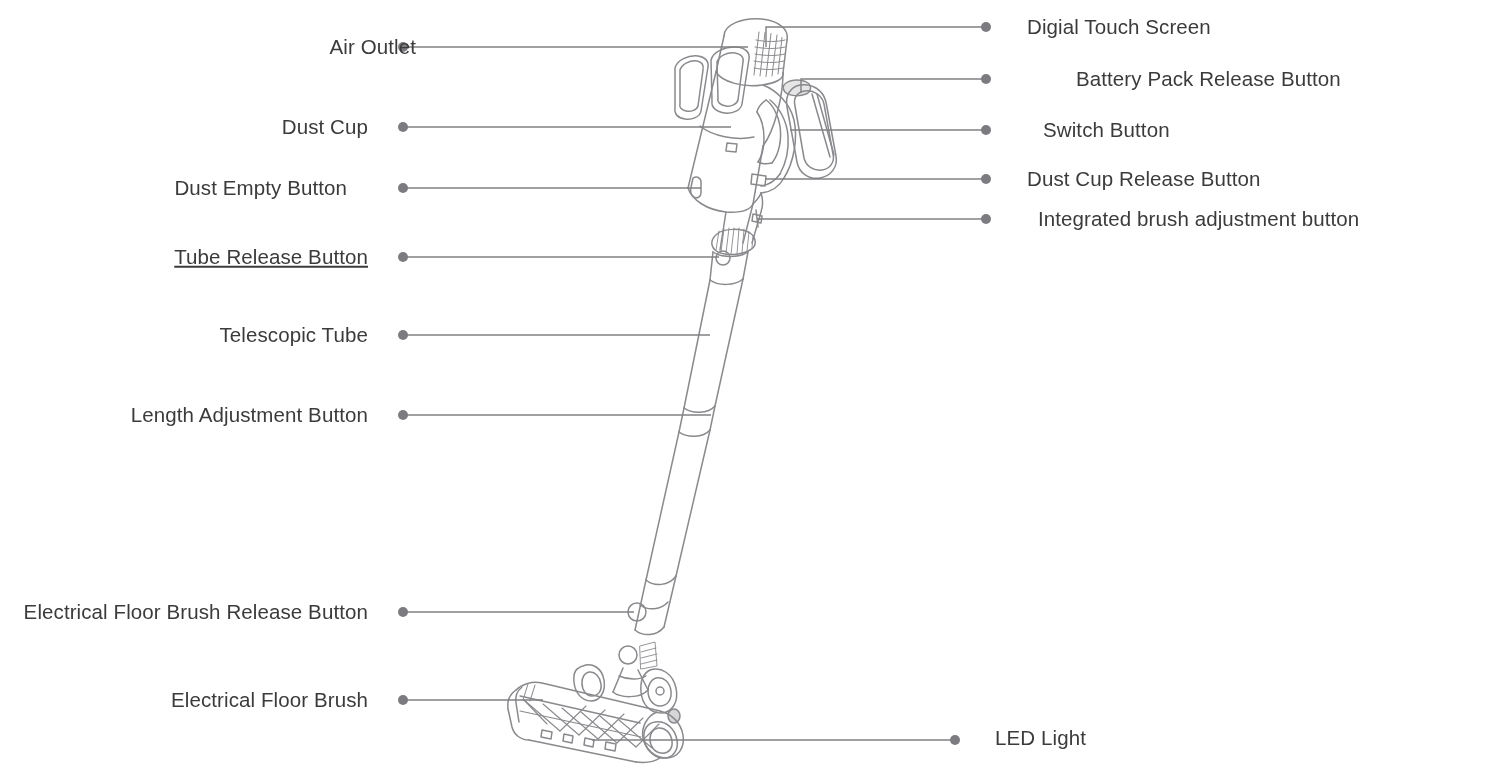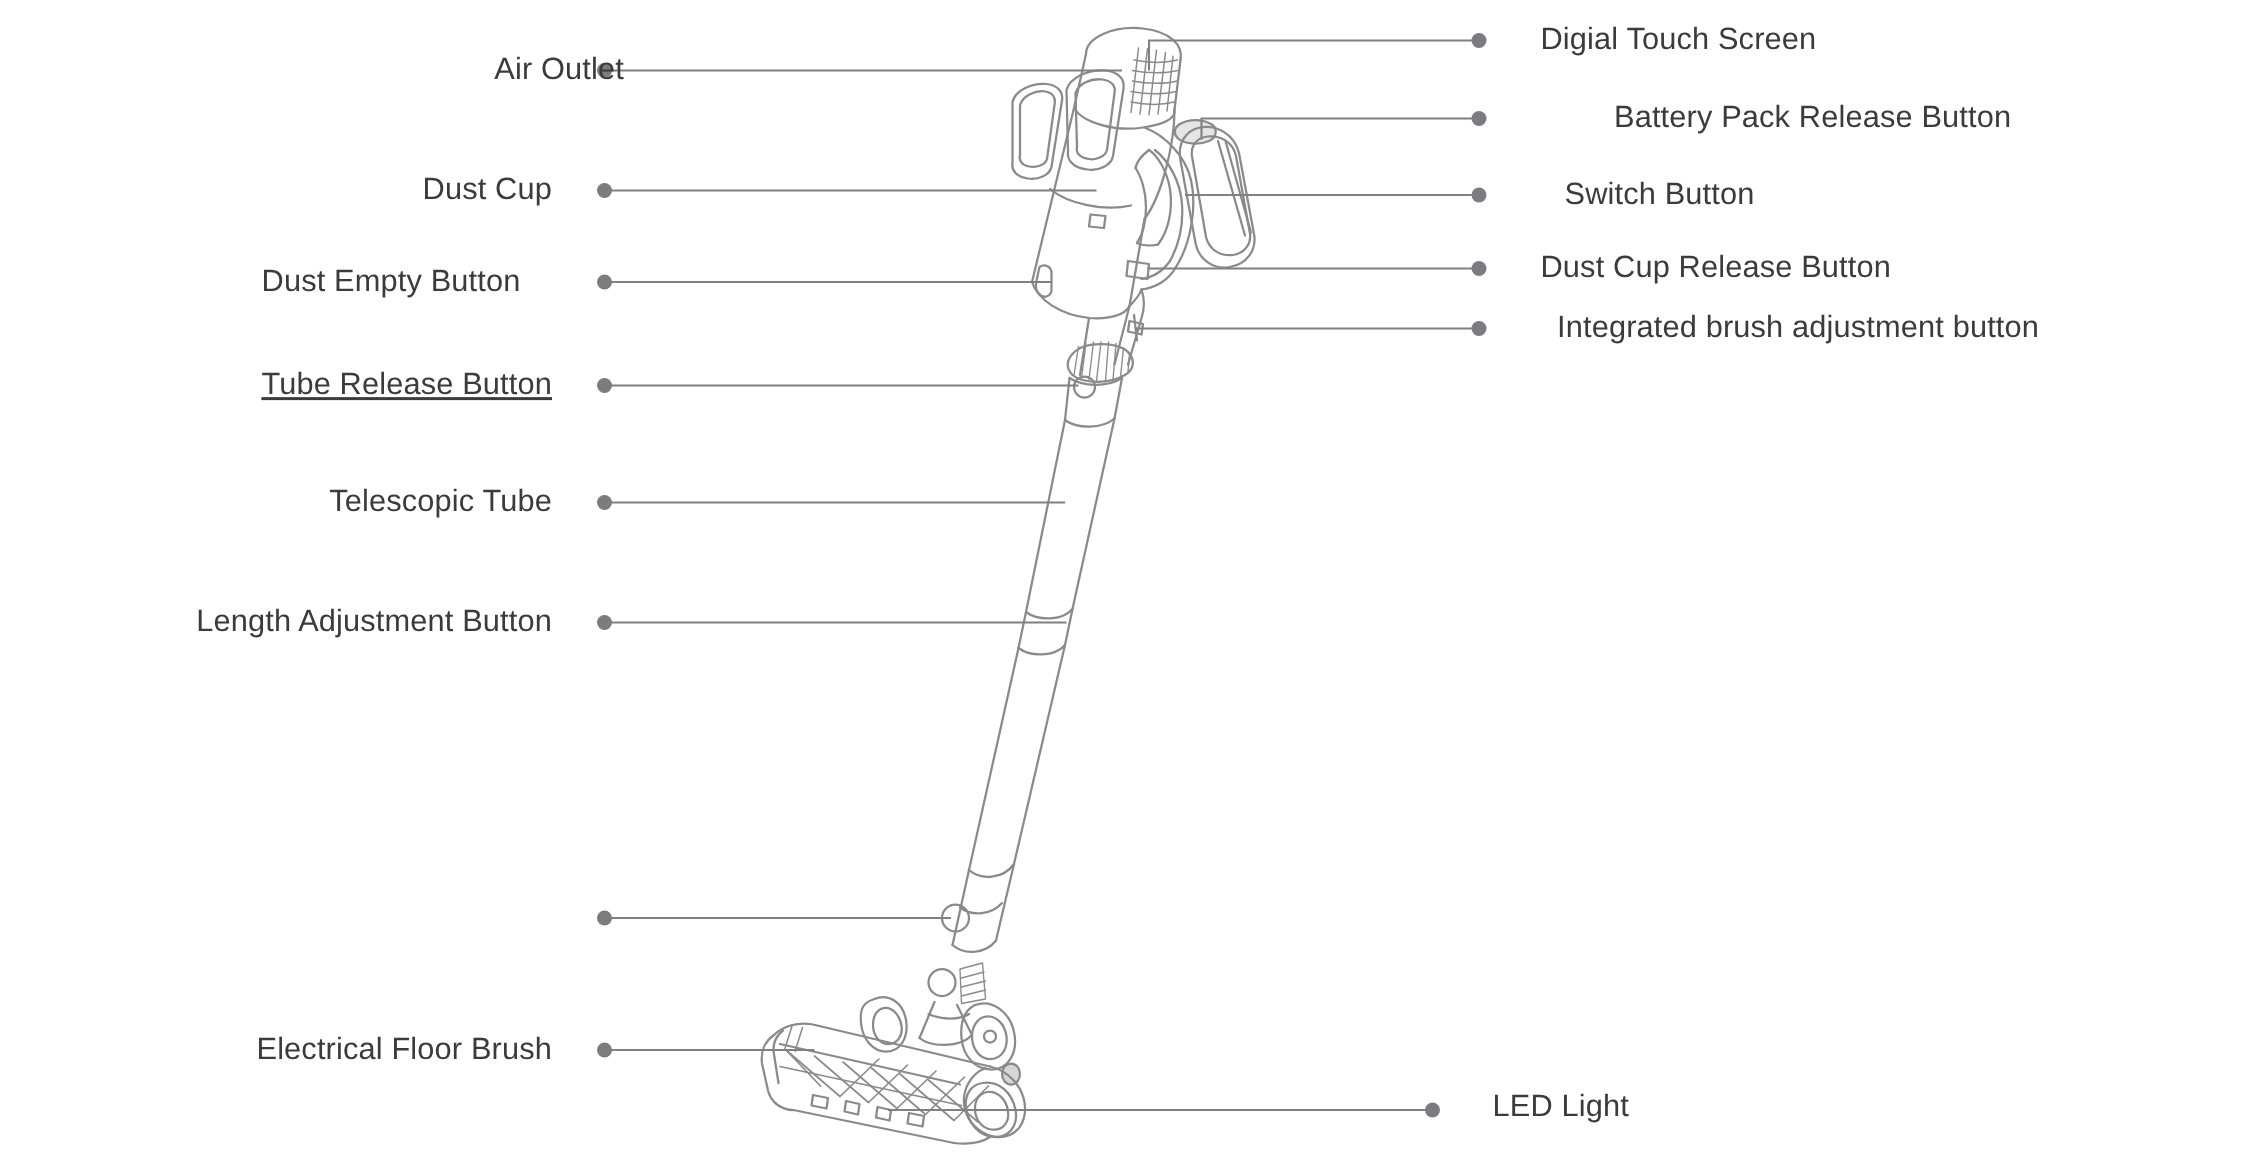--- a/index.html
+++ b/index.html
@@ -332,20 +332,21 @@
   <div class="callout-label left" style="right:1135px; top:127px;">Dust Cup</div>
 
   <div class="callout-label left" style="right:1156px; top:188px;">Dust Empty Button</div>
 
   <div class="callout-label left" style="right:1135px; top:257px;text-decoration:underline;">Tube Release Button</div>
 
   <div class="callout-label left" style="right:1135px; top:335px;">Telescopic Tube</div>
 
   <div class="callout-label left" style="right:1135px; top:415px;">Length Adjustment Button</div>
 
+  <div class="callout-label left" style="right:1135px; top:612px;">Electrical Floor Brush Release Button</div>
 
   <div class="callout-label left" style="right:1135px; top:700px;">Electrical Floor Brush</div>
 
   <div class="callout-label right" style="left:1027px; top:27px;">Digial Touch Screen</div>
 
   <div class="callout-label right" style="left:1076px; top:79px;">Battery Pack Release Button</div>
 
   <div class="callout-label right" style="left:1027px; top:130px;margin-left:16px;">Switch Button</div>
 
   <div class="callout-label right" style="left:1027px; top:179px;">Dust Cup Release Button</div>

